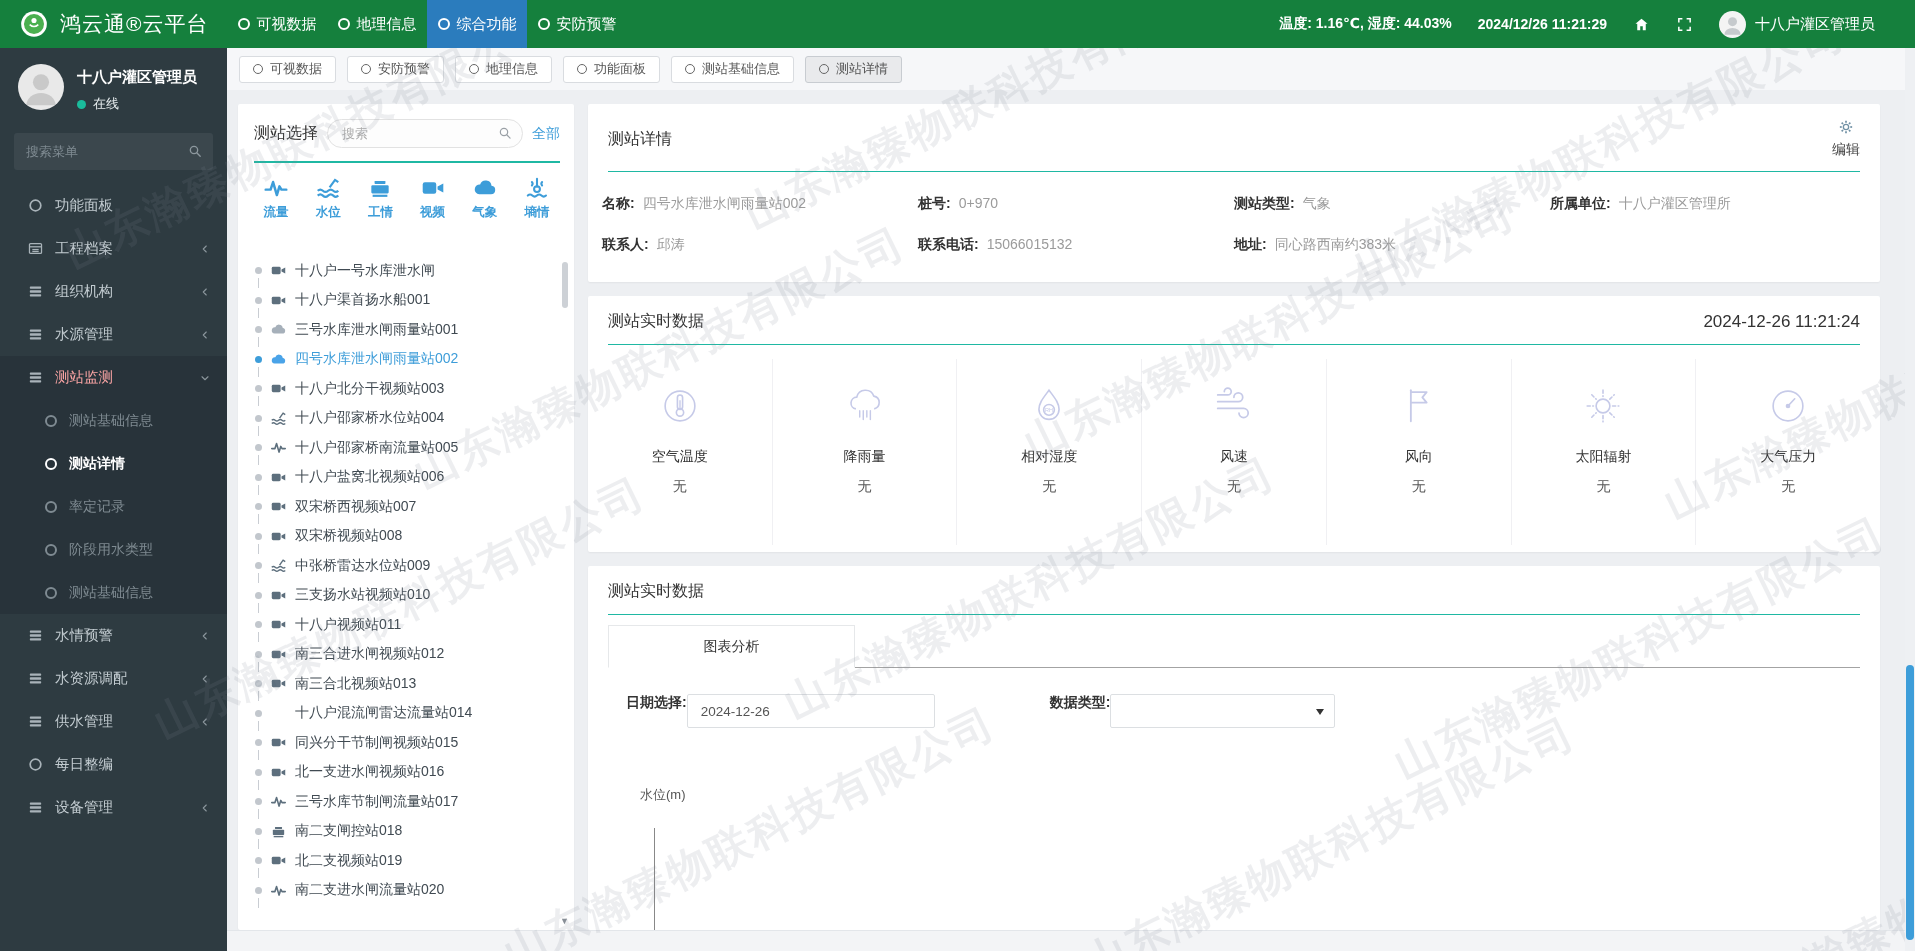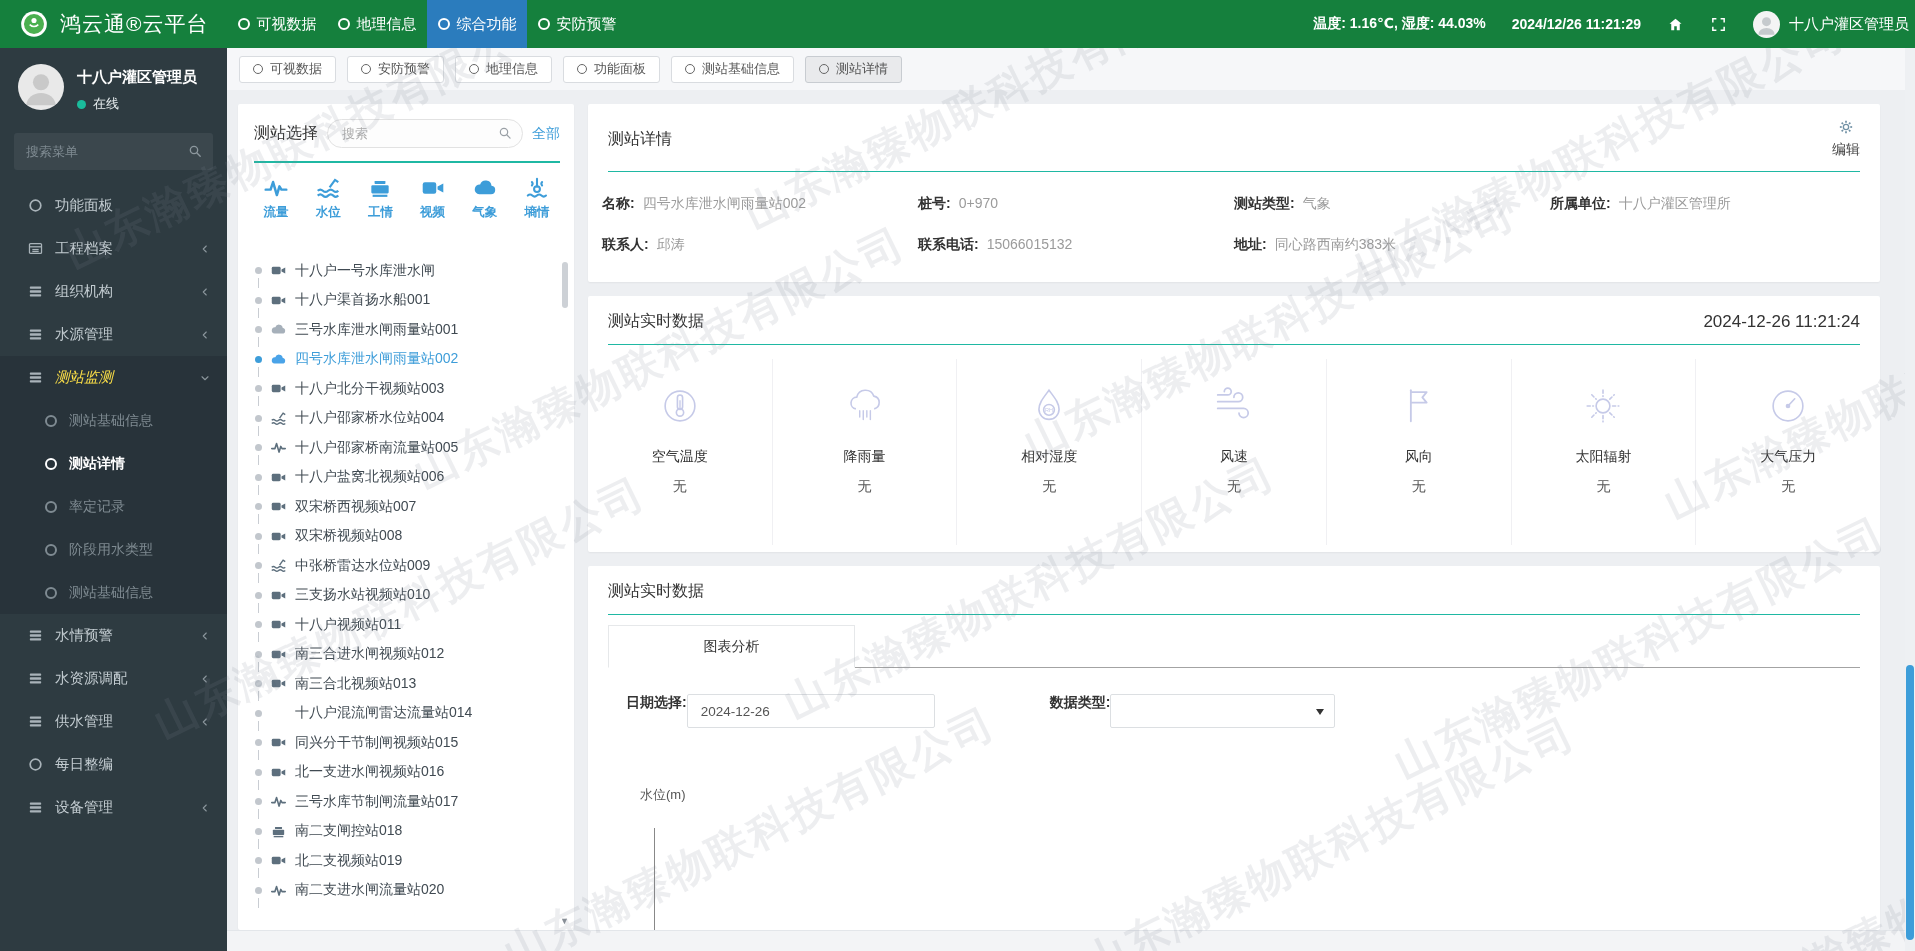--- a/index.html
+++ b/index.html
@@ -12,21 +12,21 @@
   .topbar{position:absolute;top:0;left:0;width:100%;height:48px;background:#15803d;
     display:flex;align-items:stretch;color:#fff;z-index:60;}
   .brand{width:227px;flex:0 0 auto;display:flex;align-items:center;gap:12px;padding-left:20px;}
   .logo{width:28px;height:28px;}
   .brand-title{font-size:21px;letter-spacing:1px;white-space:nowrap;}
   .topnav{display:flex;}
   .nav-item{width:100px;display:flex;align-items:center;justify-content:center;gap:7px;
     font-size:15px;cursor:pointer;}
   .nav-item.active{background:#2b7cbd;}
   .ring{width:12px;height:12px;border:2px solid #fff;border-radius:50%;flex:0 0 auto;}
-  .top-right{margin-left:auto;display:flex;align-items:center;gap:26px;padding-right:6px;}
+  .top-right{margin-left:auto;display:flex;align-items:center;gap:26px;padding-right:40px;}
   .tb-text{font-size:14px;font-weight:bold;white-space:nowrap;}
   .tb-ic{width:17px;height:17px;color:#fff;cursor:pointer;}
   .userbox{display:flex;align-items:center;gap:9px;cursor:pointer;}
   .avatar-sm{width:27px;height:27px;border-radius:50%;background:#f4f4f4;overflow:hidden;}
   .username{font-size:15px;white-space:nowrap;}
 
   
   .tabsbar{position:absolute;top:48px;left:227px;right:0;height:42px;background:#f6f7f9;
     display:flex;align-items:center;gap:11px;padding-left:12px;z-index:20;}
   .tab-chip{display:flex;align-items:center;gap:7px;height:27px;padding:0 13px;background:#fff;
@@ -44,21 +44,21 @@
   .side-search{margin:10px 14px 14px;position:relative;}
   .side-search input{width:100%;height:37px;background:#3b474d;border:none;border-radius:3px;
     color:#cfd6da;padding:0 34px 0 12px;font-size:13px;outline:none;}
   .side-search input::placeholder{color:#7f8b92;}
   .side-search .ic{position:absolute;right:10px;top:10px;width:16px;height:16px;color:#8d989e;}
   .menu-item{height:43px;display:flex;align-items:center;gap:11px;padding:0 16px 0 27px;
     color:#c3ccd1;font-size:14.5px;cursor:pointer;white-space:nowrap;}
   .menu-item .ic{width:17px;height:17px;color:#a9b3b9;}
   .menu-item .chev{margin-left:auto;width:12px;height:12px;color:#8b969c;}
   .menu-group.open{background:#28333a;}
-  .menu-group.open .parent-label{color:#fde047;font-style:italic;}
+  .menu-group.open .parent-label{color:#fca5a5;}
   .submenu-item{height:43px;display:flex;align-items:center;gap:12px;padding-left:45px;
     font-size:14px;color:#7f8b92;cursor:pointer;white-space:nowrap;}
   .ring3{width:12px;height:12px;border:2px solid currentColor;border-radius:50%;flex:0 0 auto;}
   .submenu-item.active{color:#fff;font-weight:bold;}
 
   
   .card{position:absolute;background:#fff;border-radius:2px;box-shadow:0 1px 2px rgba(0,0,0,.05);}
   .card-head{display:flex;align-items:center;padding:15px 20px 0;}
   .card-title{font-size:16px;color:#333;}
   .teal{border-bottom:1px solid #1fb8a3;margin:12px 20px 0;}

